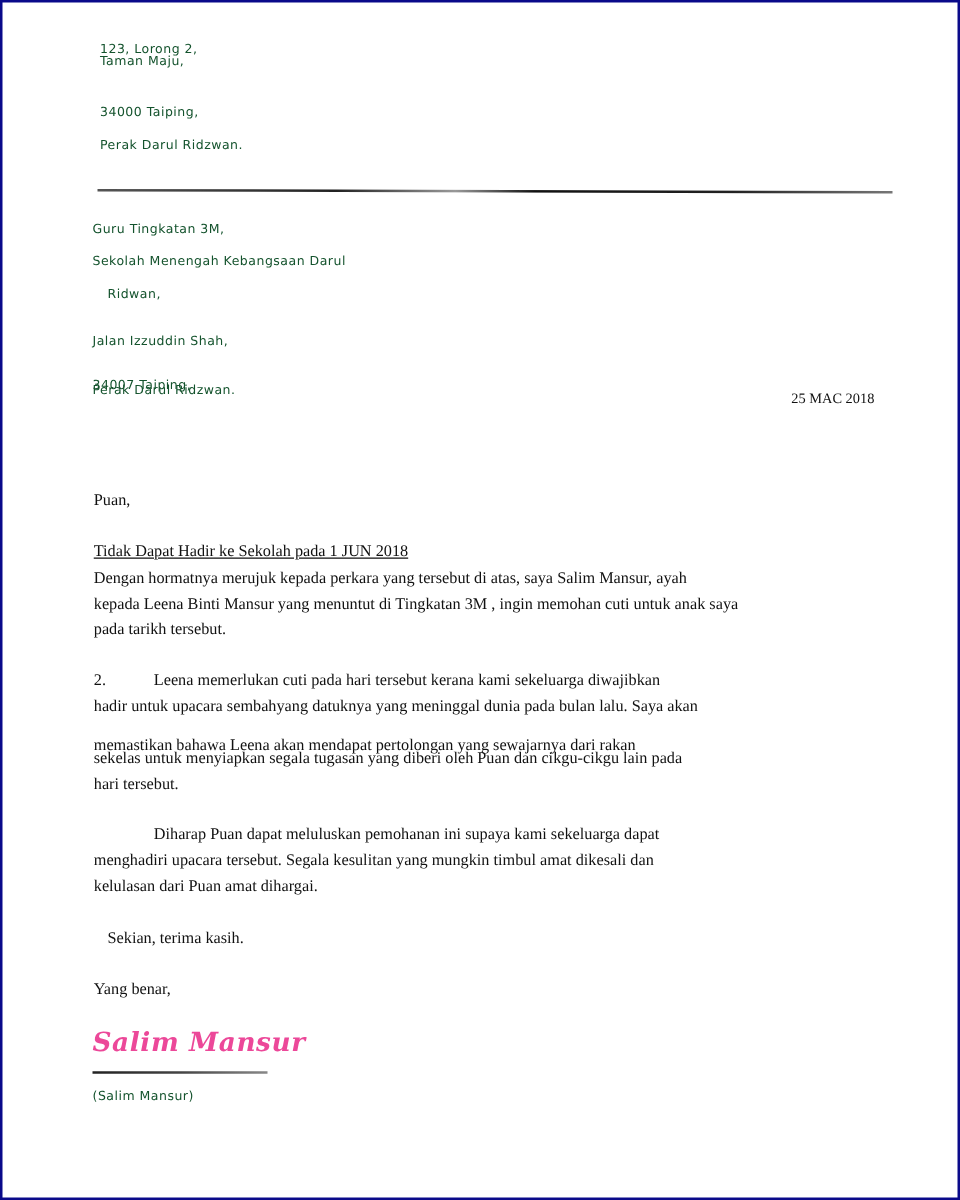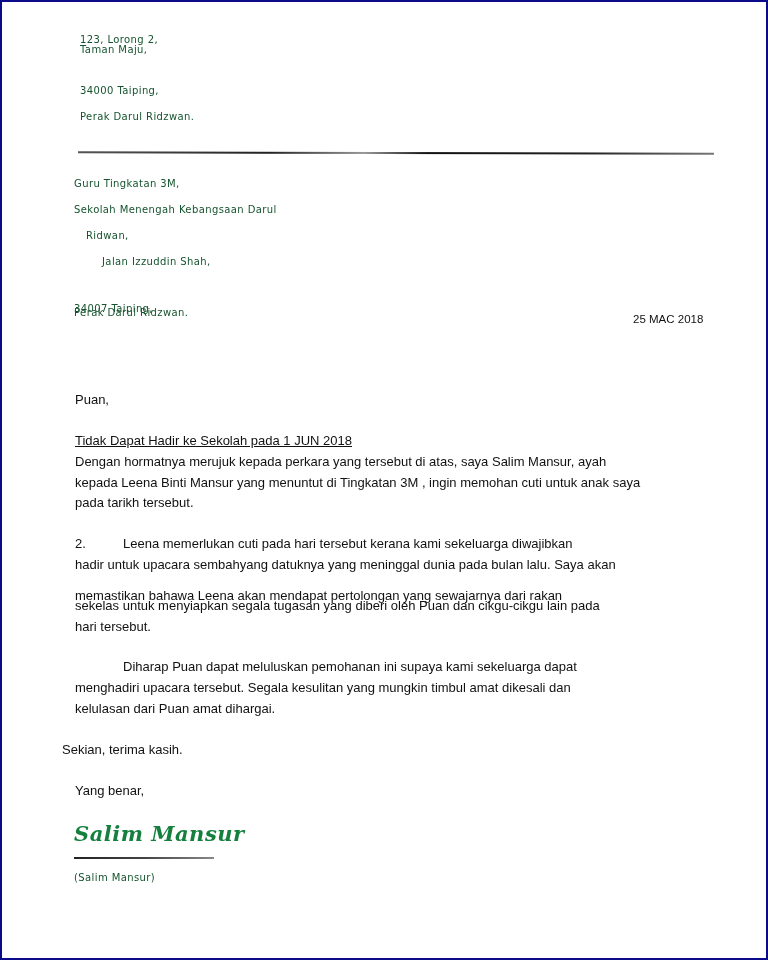--- a/index.html
+++ b/index.html
@@ -2,30 +2,30 @@
 <html><head>
   <meta charset="utf-8">
   <style>
     html, body { margin: 0; padding: 0; background: #ffffff; }
     body { width: 768px; height: 960px; position: relative; overflow: hidden; }
     .frame {
       position: absolute; left: 0; top: 0; width: 764px; height: 956px;
       border: 2px solid #0a0a8a; background: #fff;
     }
     .sans { font-family: "DejaVu Sans", sans-serif; font-size: 10px; color: #14532d; letter-spacing: 0.4px; }
-    .body-text { font-family: Liberation Sans, sans-serif; font-size: 13px; color: #111; }
+    .body-text { font-family: Liberation Serif, serif; font-size: 13px; color: #111; }
     .abs { position: absolute; white-space: nowrap; margin: 0; }
     .line-rule {
       position: absolute; left: 78px; top: 152px; width: 636px; height: 2px;
       background: linear-gradient(to right, #555 0%, #222 30%, #999 45%, #111 55%, #222 80%, #777 100%);
       transform: rotate(0.15deg);
     }
     .sig {
       font-family: "DejaVu Serif", serif; font-style: italic; font-weight: bold;
-      font-size: 21px; color: #15803d; letter-spacing: 0.5px;
+      font-size: 21px; color: #ec4899; letter-spacing: 0.5px;
     }
     .sig-rule {
       position: absolute; left: 74px; top: 857px; width: 140px; height: 1.5px;
       background: linear-gradient(to right, #222, #444, #888);
     }
     .underline { text-decoration: underline; }
   </style>
 </head>
 <body>
 
@@ -37,21 +37,21 @@
   <p class="abs sans" style="left:80px; top:85px;">34000 Taiping,</p>
   <p class="abs sans" style="left:80px; top:111px;">Perak Darul Ridzwan.</p>
 </div>
 
 <div class="line-rule"></div>
 
 <div>
   <p class="abs sans" style="left:74px; top:178px;">Guru Tingkatan 3M,</p>
   <p class="abs sans" style="left:74px; top:204px;">Sekolah Menengah Kebangsaan Darul</p>
   <p class="abs sans" style="left:86px; top:230px;">Ridwan,</p>
-  <p class="abs sans" style="left:74px; top:256px;margin-left:28px;">Jalan Izzuddin Shah,</p>
+  <p class="abs sans" style="left:74px; top:268px;">Jalan Izzuddin Shah,</p>
   <p class="abs sans" style="left:74px; top:281px;margin-top:22px;">34007 Taiping,</p>
   <p class="abs sans" style="left:74px; top:307px;">Perak Darul Ridzwan.</p>
 </div>
 
 <p class="abs body-text" style="left:633px; top:313px; font-size:11.5px;">25 MAC 2018</p>
 
 <p class="abs body-text" style="left:75px; top:392px;">Puan,</p>
 
 <p class="abs body-text underline" style="left:75px; top:433px;">Tidak Dapat Hadir ke Sekolah pada 1 JUN 2018</p>
 
@@ -69,19 +69,19 @@
   <p class="abs body-text" style="left:75px; top:598px;">sekelas untuk menyiapkan segala tugasan yang diberi oleh Puan dan cikgu-cikgu lain pada</p>
   <p class="abs body-text" style="left:75px; top:619px;">hari tersebut.</p>
 </div>
 
 <div>
   <p class="abs body-text" style="left:123px; top:659px;">Diharap Puan dapat meluluskan pemohanan ini supaya kami sekeluarga dapat</p>
   <p class="abs body-text" style="left:75px; top:680px;text-align:center;">menghadiri upacara tersebut.   Segala kesulitan yang mungkin timbul   amat dikesali dan</p>
   <p class="abs body-text" style="left:75px; top:701px;">kelulasan dari Puan amat dihargai.</p>
 </div>
 
-<p class="abs body-text" style="left:62px; top:742px;">Sekian, terima kasih.</p>
+<p class="abs body-text" style="left:86px; top:742px;">Sekian, terima kasih.</p>
 <p class="abs body-text" style="left:75px; top:783px;">Yang benar,</p>
 
 <p class="abs sig" style="left:74px; top:821px;">Salim Mansur</p>
 <div class="sig-rule"></div>
 
 <p class="abs sans" style="left:74px; top:872px;">(Salim  Mansur)</p>
 
 </body></html>

